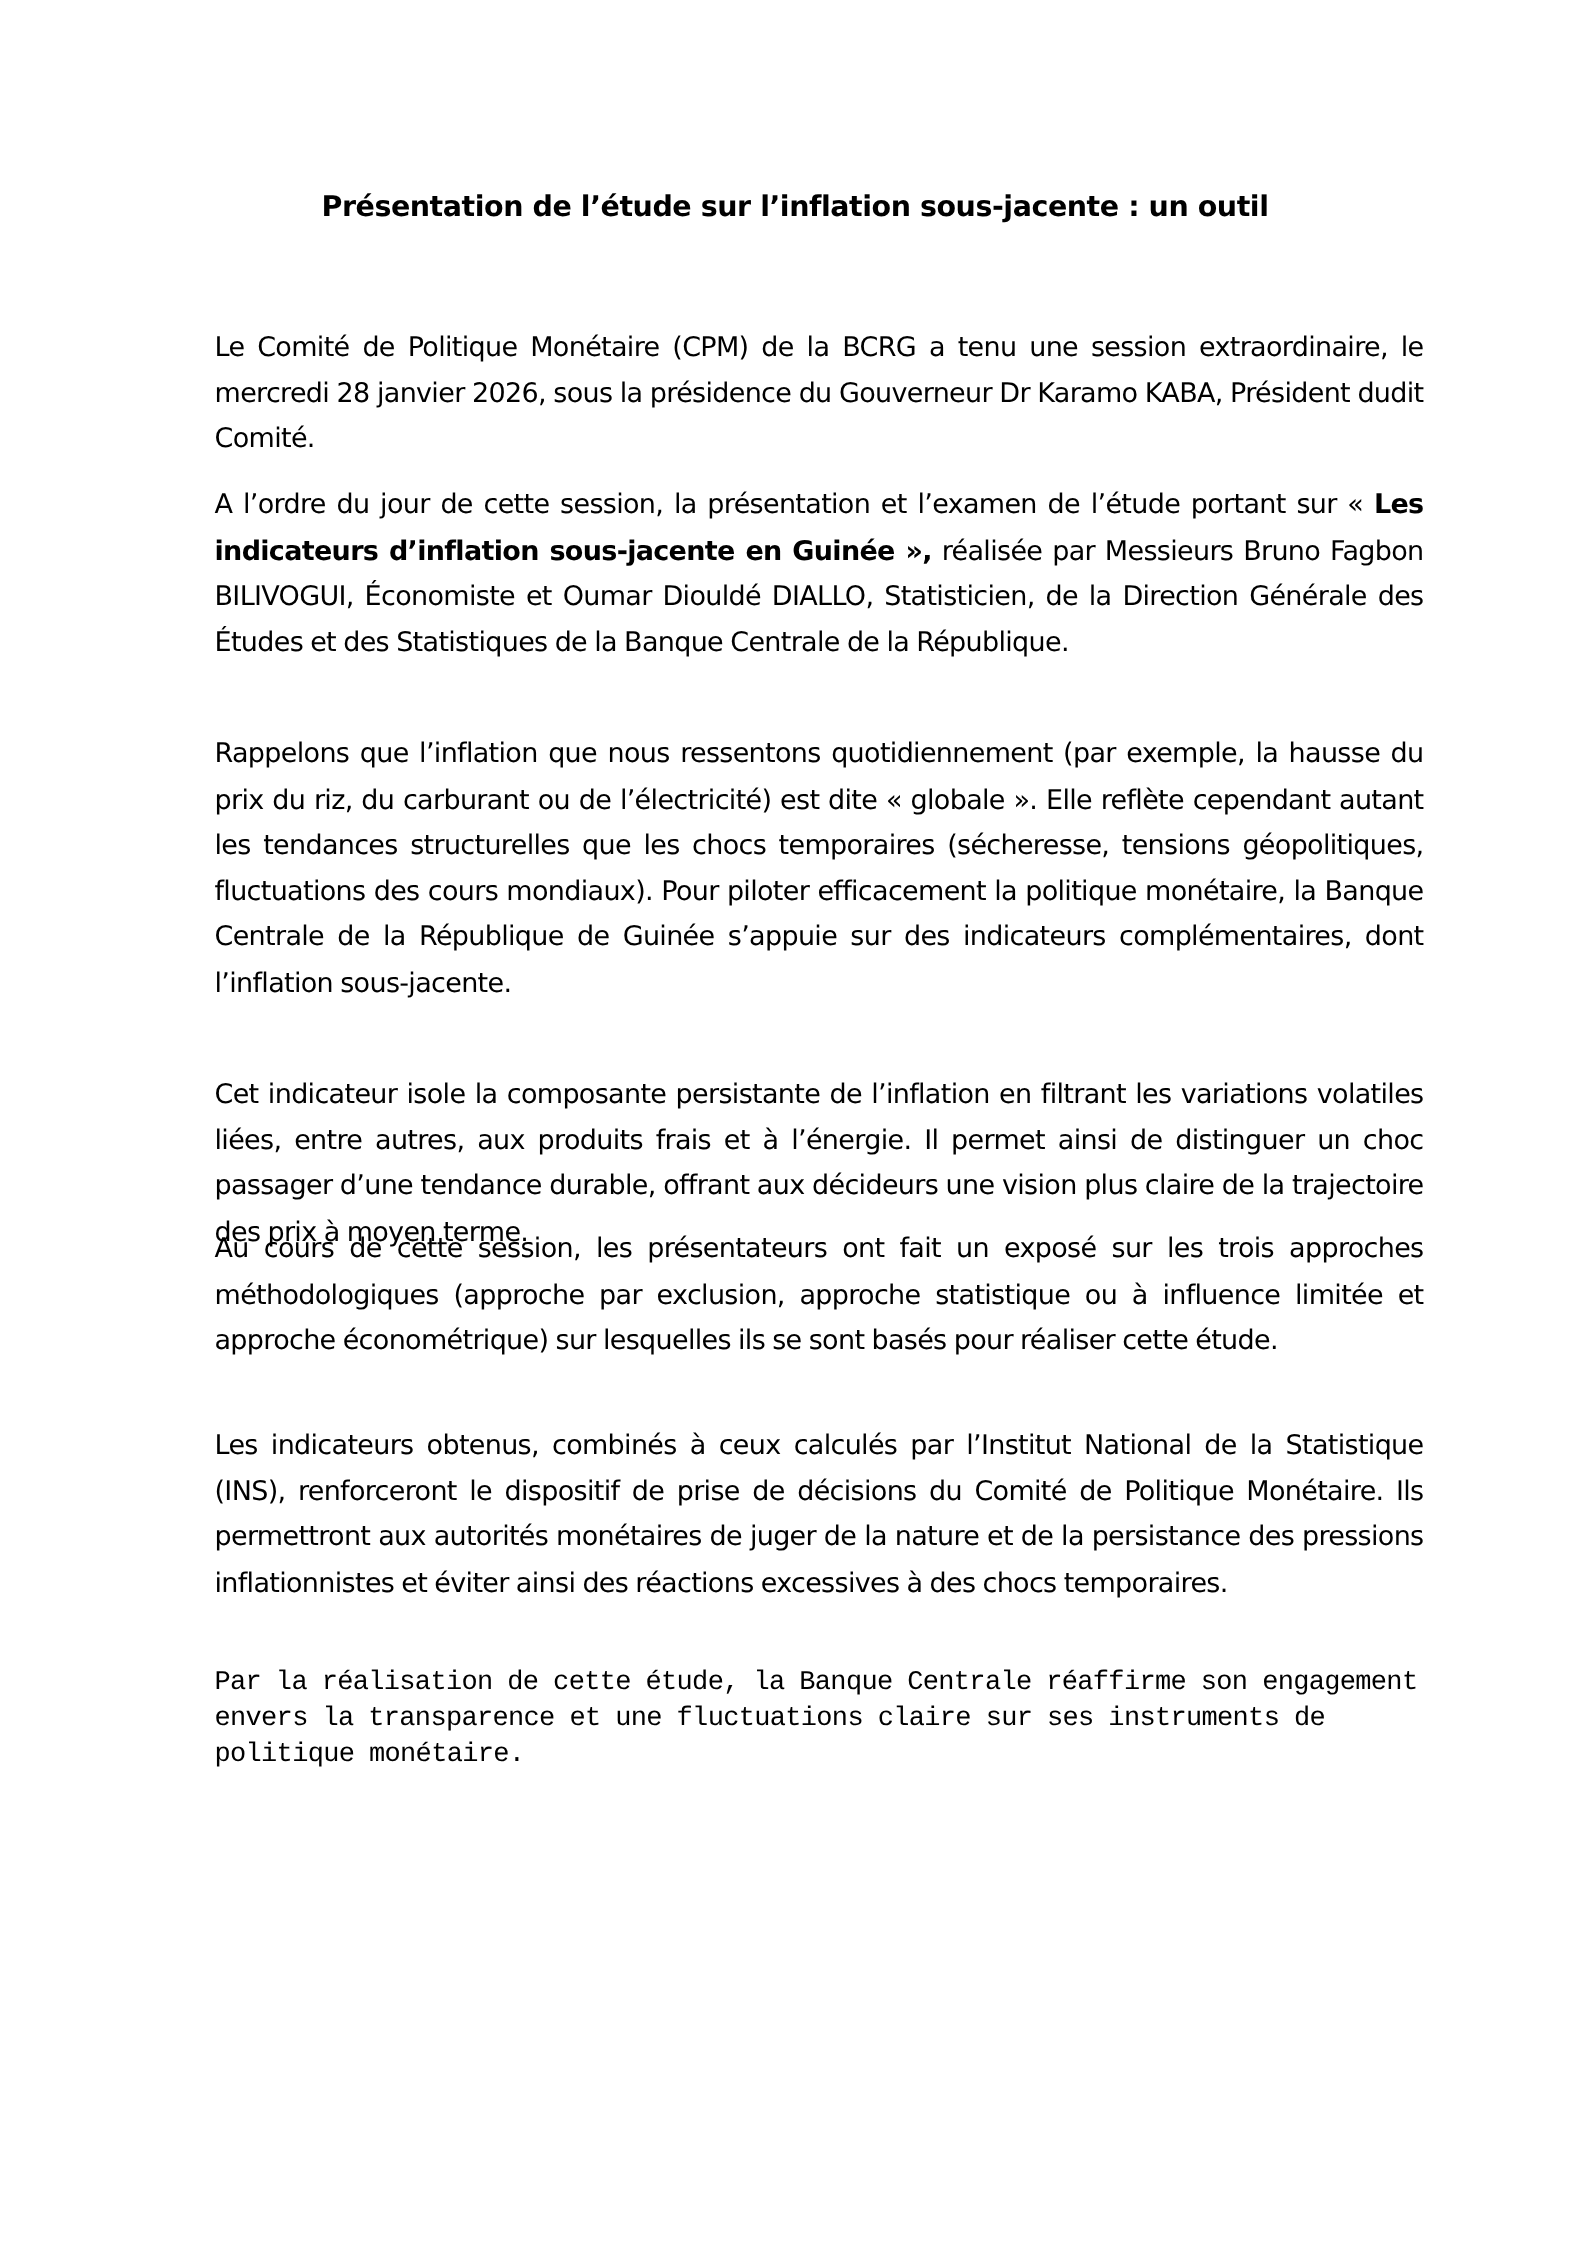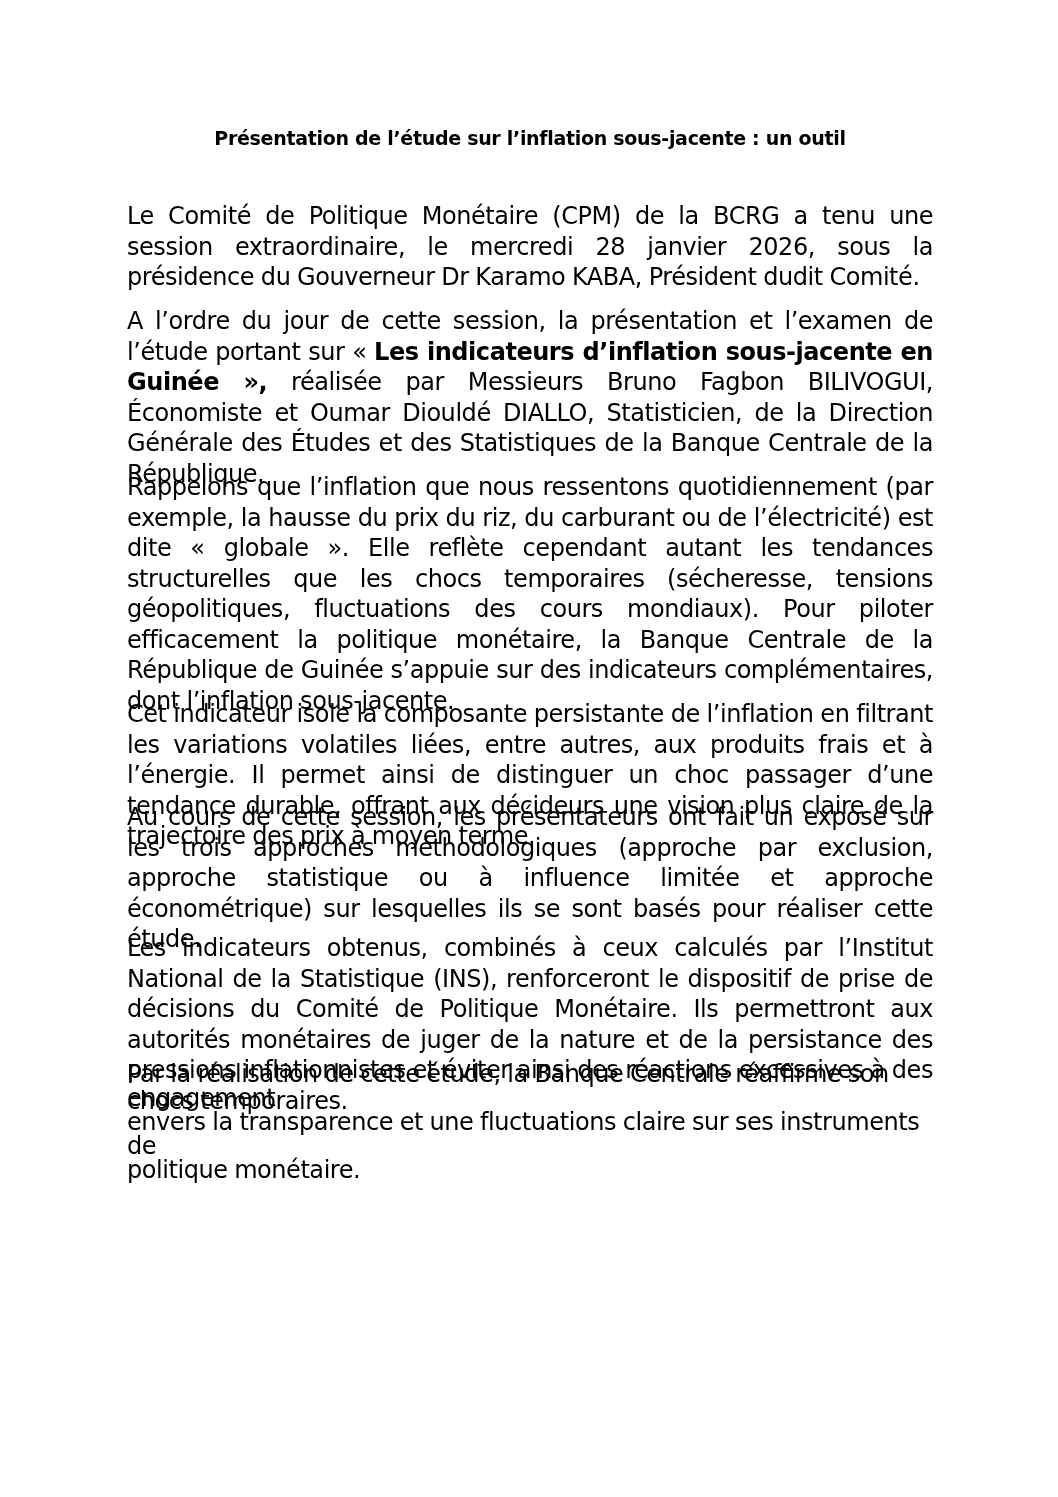--- a/index.html
+++ b/index.html
@@ -1,21 +1,21 @@
 <!DOCTYPE html>
 <html><head>
   <meta charset="utf-8">
   <style>
     html, body { margin: 0; padding: 0; background: #ffffff; }
     body { width: 1058px; height: 1497px; overflow: hidden; position: relative;
            font-family: "DejaVu Sans", sans-serif; color: #000000; }
     .page { position: absolute; left: 0; top: 0; width: 948px; height: 1497px; background: #ffffff; }
     .title { position: absolute; left: 127px; top: 127px; width: 806px; text-align: center;
              font-weight: bold; font-size: 19px; line-height: 23px; letter-spacing: -0.3px; margin: 0; }
-    .para { position: absolute; left: 127px; width: 806px; margin: 0; font-size: 24px;
+    .para { position: absolute; left: 127px; width: 806px; margin: 16px; font-size: 18px;
             line-height: 30.5px; letter-spacing: -0.45px; word-spacing: -0.5px; }
     .justify { text-align: justify; text-align-last: left; }
     .left { text-align: left; line-height: 24px; }
     .bi { font-weight: bold; }
     .b { font-weight: bold; }
   </style>
 </head>
 <body>
 
 <div class="page">
@@ -28,14 +28,14 @@
   <p class="para justify" style="top:306px;"><span>A l’ordre du jour de cette session, la présentation et l’examen de l’étude portant sur « </span><span class="bi">Les indicateurs d’inflation sous-jacente en Guinée</span><span class="b"> »,</span><span> réalisée par Messieurs Bruno Fagbon BILIVOGUI, Économiste et Oumar Diouldé DIALLO, Statisticien, de la Direction Générale des Études et des Statistiques de la Banque Centrale de la République.</span></p>
 
   <p class="para justify" style="top:472px;">Rappelons que l’inflation que nous ressentons quotidiennement (par exemple, la hausse du prix du riz, du carburant ou de l’électricité) est dite « globale ». Elle reflète cependant autant les tendances structurelles que les chocs temporaires (sécheresse, tensions géopolitiques, fluctuations des cours mondiaux). Pour piloter efficacement la politique monétaire, la Banque Centrale de la République de Guinée s’appuie sur des indicateurs complémentaires, dont l’inflation sous-jacente.</p>
 
   <p class="para justify" style="top:699px;">Cet indicateur isole la composante persistante de l’inflation en filtrant les variations volatiles liées, entre autres, aux produits frais et à l’énergie. Il permet ainsi de distinguer un choc passager d’une tendance durable, offrant aux décideurs une vision plus claire de la trajectoire des prix à moyen terme.</p>
 
   <p class="para justify" style="top:802px;">Au cours de cette session, les présentateurs ont fait un exposé sur les trois approches méthodologiques (approche par exclusion, approche statistique ou à influence limitée et approche économétrique) sur lesquelles ils se sont basés pour réaliser cette étude.</p>
 
   <p class="para justify" style="top:933px;">Les indicateurs obtenus, combinés à ceux calculés par l’Institut National de la Statistique (INS), renforceront le dispositif de prise de décisions du Comité de Politique Monétaire. Ils permettront aux autorités monétaires de juger de la nature et de la persistance des pressions inflationnistes et éviter ainsi des réactions excessives à des chocs temporaires.</p>
 
-  <p class="para left" style="top:1062px;"><span>Par la réalisation de cette étude, la Banque Centrale réaffirme son engagement</span><br><span>envers la transparence et une fluctuations claire sur ses instruments de</span><br><span>politique monétaire.</span></p>
+  <p class="para left" style="top:1094px;font-family:Liberation Mono, monospace;"><span>Par la réalisation de cette étude, la Banque Centrale réaffirme son engagement</span><br><span>envers la transparence et une fluctuations claire sur ses instruments de</span><br><span>politique monétaire.</span></p>
 </div>
 
 </body></html>

